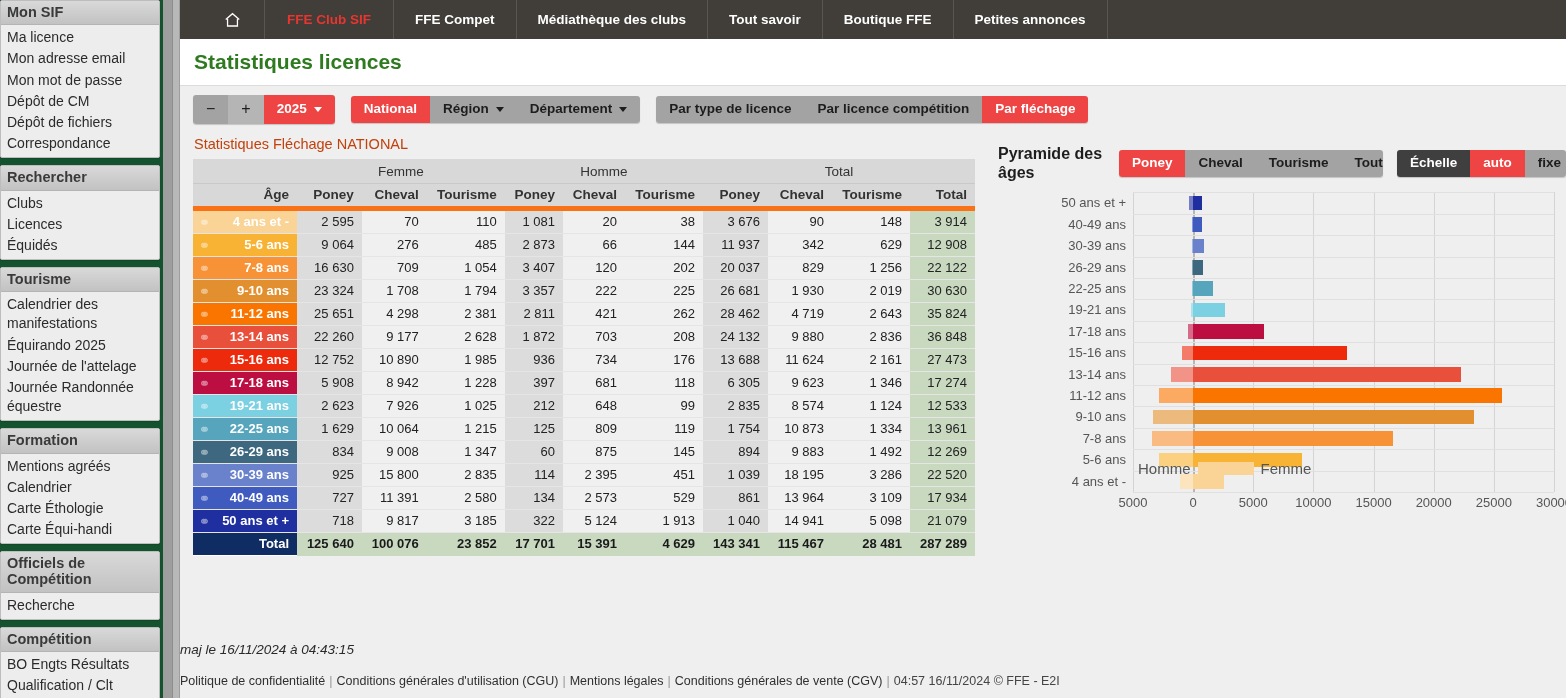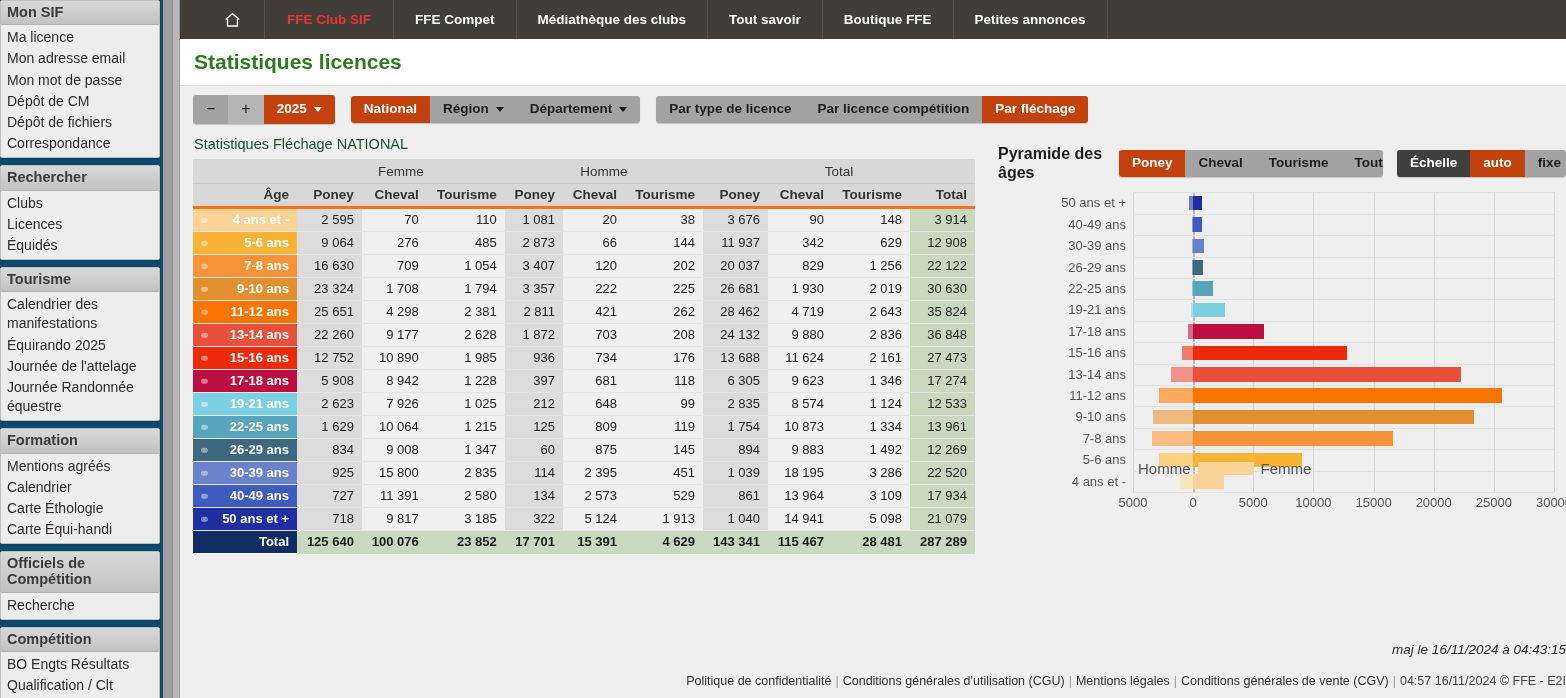--- a/index.html
+++ b/index.html
@@ -8,21 +8,21 @@
     font-family: "Liberation Sans", sans-serif;
     background:#a8a8a8;
     font-size:13px;
     color:#222;
   }
   #app { position:relative; width:1566px; height:698px; }
 
   
   #sidebar {
     position:absolute; left:0; top:0; width:163px; height:698px;
-    background:#0c4a6e; overflow:hidden; padding-right:3px;
+    background:#14532d; overflow:hidden; padding-right:3px;
   }
   .side-block { margin:0 0 7px 0; background:#ededed;
     border:1px solid #bdbdbd; border-radius:2px; width:160px;
     box-shadow:0 1px 1px rgba(0,0,0,.12);}
   .side-head {
     background:linear-gradient(to bottom,#d9d9d9,#c2c2c2);
     border-bottom:1px solid #b4b4b4;
     font-weight:bold; font-size:14.5px; color:#3a3a3a;
     padding:3px 6px 4px 6px; line-height:1.12;
   }
@@ -57,43 +57,43 @@
   #pagetitle { color:#2d7a1f; font-size:21px; font-weight:bold; }
 
   
   #toolbar { height:42px; display:flex; align-items:center; padding:5px 0 0 13px; gap:16px;}
   .btngroup { display:flex; border-radius:3px; overflow:hidden;
      box-shadow:0 1px 1px rgba(0,0,0,.18);}
   .btn { background:#a3a3a3; color:#1d1d1d; font-size:13.5px; font-weight:bold;
      padding:6px 13px 7px 13px; cursor:pointer; display:flex; align-items:center;
      gap:5px; line-height:1; white-space:nowrap; }
   .btn.light { background:#b5b5b5; }
-  .btn.green { background:#c2410c; color:#fff; }
+  .btn.green { background:#ef4444; color:#fff; }
   .btn.dark  { background:#3f3f3f; color:#fff; }
   .caret { width:0;height:0;border-left:4px solid transparent;
       border-right:4px solid transparent;border-top:5px solid currentColor;
       display:inline-block; margin-left:2px;}
   .btn .pm { font-size:16px; font-weight:normal; line-height:1; }
 
   
   #content { display:flex; padding:4px 0 0 0; }
   #leftpane { width:800px; padding-left:13px; }
   #rightpane { width:586px; padding-left:8px;margin-top:11px; }
 
-  #tablecaption { font-size:14.5px; color:#14532d; padding:4px 0 7px 1px; }
+  #tablecaption { font-size:14.5px; color:#c2410c; padding:4px 0 7px 1px; }
 
   table.stats { border-collapse:collapse; width:782px; font-size:13px;
       background:#f7f7f7; }
   table.stats th, table.stats td { padding:3px 8px 4px 8px; text-align:right;
       white-space:nowrap; }
   table.stats thead th { background:#d8d8d8; color:#333; font-weight:bold;
       font-size:13.5px; }
   table.stats thead tr.grp th { text-align:center; font-weight:normal;
       border-bottom:1px solid #c9c9c9; padding-top:5px;}
-  table.stats thead tr.sub th { border-bottom:3px solid #f97316; }
+  table.stats thead tr.sub th { border-bottom:5px solid #f97316; }
   td.agecell { color:#fff; font-weight:bold; text-align:right; width:104px;
       position:relative; padding-left:26px; border-bottom:1px solid #fff;}
   td.agecell .link-ico { position:absolute; left:6px; top:50%;
       transform:translateY(-50%); opacity:.45; font-size:13px; color:#fff;}
   tr.row td { border-bottom:1px solid #e5e5e5; }
   td.c-a { background:#dcdcdc; }
   td.c-b { background:#f0f0f0; }
   td.c-tot { background:#c9d9c0; }
   tr.totrow td { font-weight:bold; border-top:1px solid #bbb; }
   tr.totrow td.agecell { background:#0f2d63; }
@@ -118,21 +118,21 @@
   .bar.f { border-radius:0; }
   #xaxis { position:absolute; left:145px; top:300px; width:421px; height:22px; }
   .xtick { position:absolute; top:3px; transform:translateX(-50%);
      font-size:13px; color:#555; white-space:nowrap;}
   #legend { position:absolute; left:150px; top:268px; font-size:15px;
      color:#555; display:flex; align-items:center; gap:7px;}
   #legend .swatch { width:56px; height:13px; display:inline-block; }
 
   
   #footer { position:absolute; left:180px; bottom:0; width:1386px;
-     text-align:right; padding-bottom:10px; }
+     text-align:left; padding-bottom:10px; }
   #maj { font-style:italic; font-size:13.5px; color:#2a2a2a; padding-bottom:17px;}
   #legallinks { font-size:12.5px; color:#444; }
   #legallinks a { color:#2f2f2f; text-decoration:none; cursor:pointer;}
   #legallinks .sep { color:#999; padding:0 4px; }
 </style>
 </head>
 <body>
 
 <div id="app">
 

